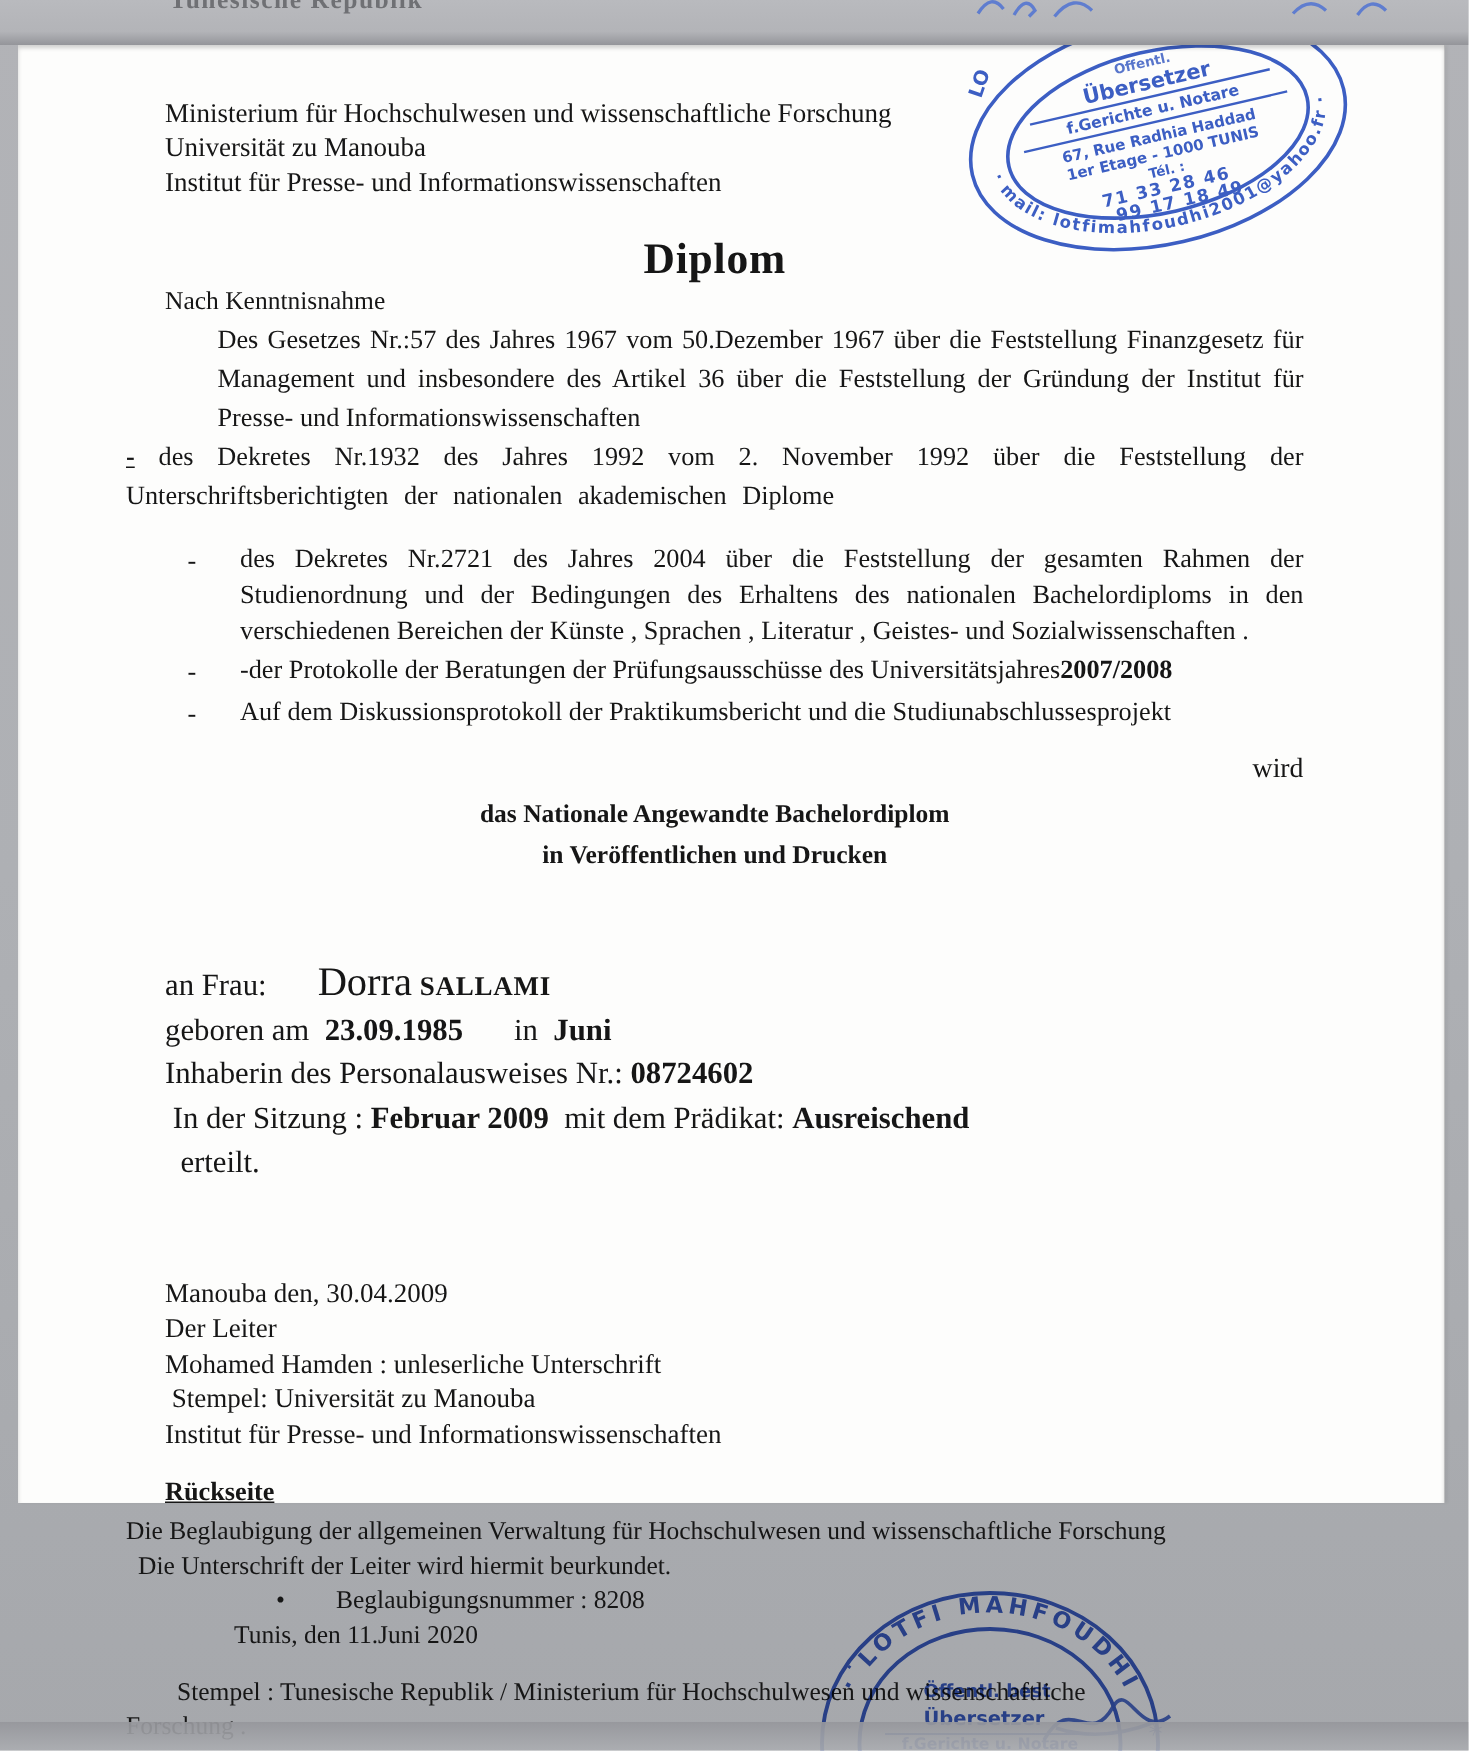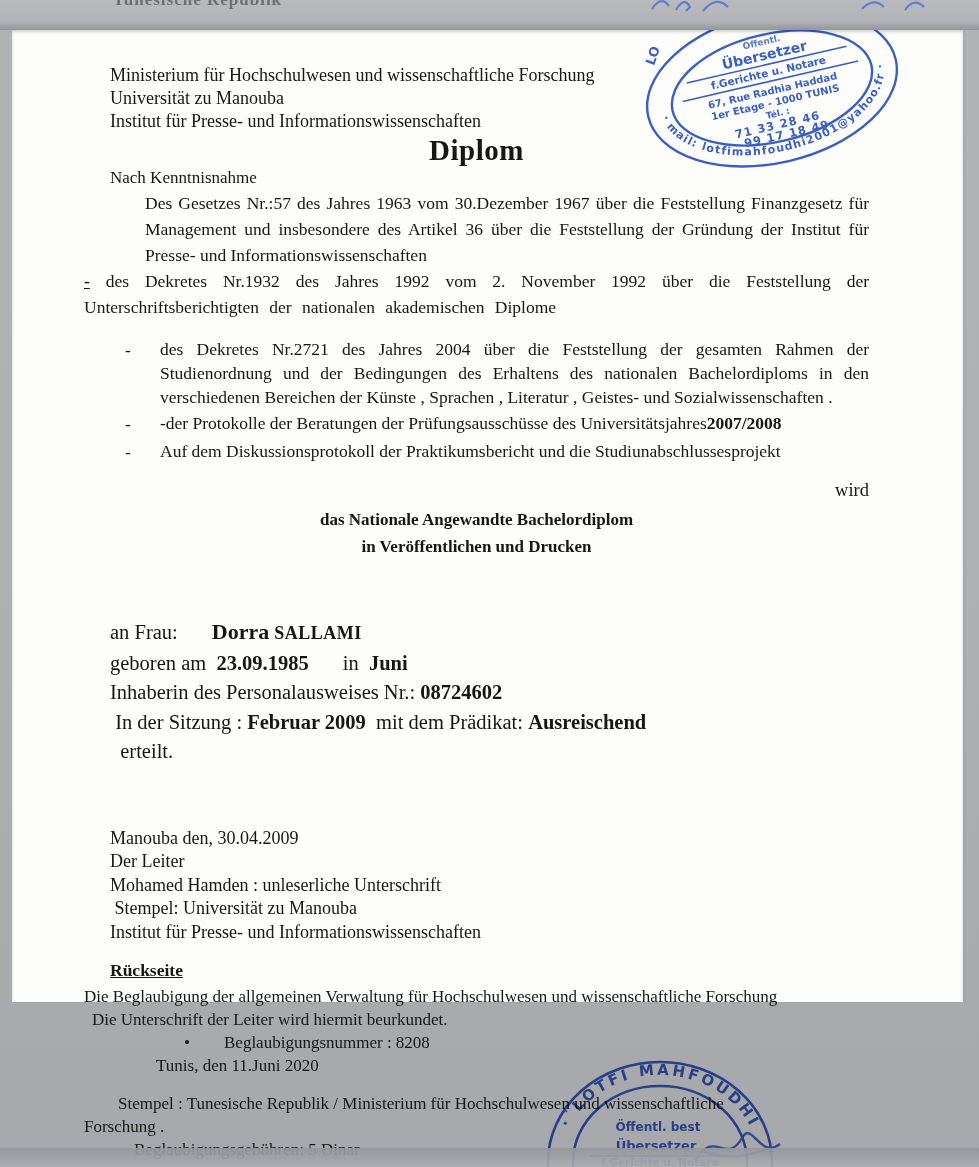--- a/index.html
+++ b/index.html
@@ -34,35 +34,35 @@
     background:linear-gradient(180deg,rgba(150,151,156,.92),rgba(172,174,178,.88));
     z-index:4;
   }
   
   .content {
     position:absolute; left:0; top:0; width:951px; height:1118px;
     padding:6px 94px 0 72px;
     font-size:17.5px; line-height:26px;
   }
   .hdr { margin-left:26px; margin-top:28px; font-size:18px; line-height:23px; }
-  .doc-title { text-align:center; font-size:29px; font-weight:bold; margin-top:4px; letter-spacing:.5px; }
+  .doc-title { text-align:center; font-size:29px; font-weight:bold; margin-top:27px; letter-spacing:.5px; }
   .intro { margin-left:26px; margin-top:3px; font-size:17px; line-height:24px;}
   .law1 { margin-left:61px; text-align:justify; line-height:26px; }
   .decree1 { margin-top:0; text-align:justify; word-spacing:6px; line-height:26px; }
   .u-dash { text-decoration:underline; font-weight:bold; }
   .bullets { margin-top:17px; }
   .bullet { display:flex; }
   .bullet .mark { width:35px; padding-left:41px; flex:0 0 76px; }
   .bullet .btxt { flex:1; text-align:justify; line-height:24px; }
   .bullet + .bullet { margin-top:2px; }
   .b-single { line-height:27px; text-align:left; }
   .wird { margin-left:31px; margin-top:12px; font-size:18.5px;text-align:right; }
   .award { text-align:center; font-weight:bold; font-size:17px; line-height:27px; margin-top:3px; }
   .recipient { margin-left:26px; margin-top:57px; font-size:20.5px; line-height:29.5px; }
-  .name-first { font-size:22px; font-weight:bold; }
+  .name-first { font-size:27px; font-weight:normal; }
   .name-last { font-size:18px; font-weight:bold; letter-spacing:.5px; }
   .sp1 { display:inline-block; width:34px; }
   .sig { margin-left:26px; margin-top:60px; font-size:18px; line-height:23.5px; }
   .back-head { margin-left:26px; margin-top:13px; font-size:17.5px; font-weight:bold; text-decoration:underline; }
   .backside { font-size:17px; line-height:23px; margin-top:2px; }
   .bk-l2 { margin-left:8px; }
   .bk-bullet { margin-left:100px; display:flex; }
   .bk-bullet .dot { width:40px; }
   .bk-date { margin-left:72px; }
   .bk-stamp { margin-top:15px; }
@@ -84,21 +84,21 @@
     <div class="hdr">
       <div>Ministerium für Hochschulwesen und wissenschaftliche Forschung</div>
       <div>Universität zu  Manouba</div>
       <div>Institut für Presse- und Informationswissenschaften</div>
     </div>
 
     <div class="doc-title">Diplom</div>
 
     <div class="intro">Nach Kenntnisnahme</div>
 
-    <div class="law1">Des Gesetzes  Nr.:57 des Jahres 1963  vom 30.Dezember 1967 über die Feststellung  Finanzgesetz für  Management  und insbesondere    des Artikel 36 über die Feststellung  der Gründung der Institut für Presse- und Informationswissenschaften</div>
+    <div class="law1">Des Gesetzes  Nr.:57 des Jahres 1967  vom 50.Dezember 1967 über die Feststellung  Finanzgesetz für  Management  und insbesondere    des Artikel 36 über die Feststellung  der Gründung der Institut für Presse- und Informationswissenschaften</div>
 
     <div class="decree1"><span class="u-dash">-</span><span> des Dekretes Nr.1932 des Jahres 1992 vom 2. November 1992 über die Feststellung der Unterschriftsberichtigten der nationalen akademischen Diplome</span></div>
 
     <div class="bullets">
       <div class="bullet">
         <span class="mark">-</span>
         <span class="btxt">des Dekretes Nr.2721 des Jahres 2004   über die Feststellung der gesamten Rahmen der Studienordnung  und der Bedingungen des Erhaltens des nationalen   Bachelordiploms in den verschiedenen   Bereichen       der  Künste  ,  Sprachen  ,  Literatur  ,      Geistes- und Sozialwissenschaften .</span>
       </div>
       <div class="bullet">
         <span class="mark">-</span>

